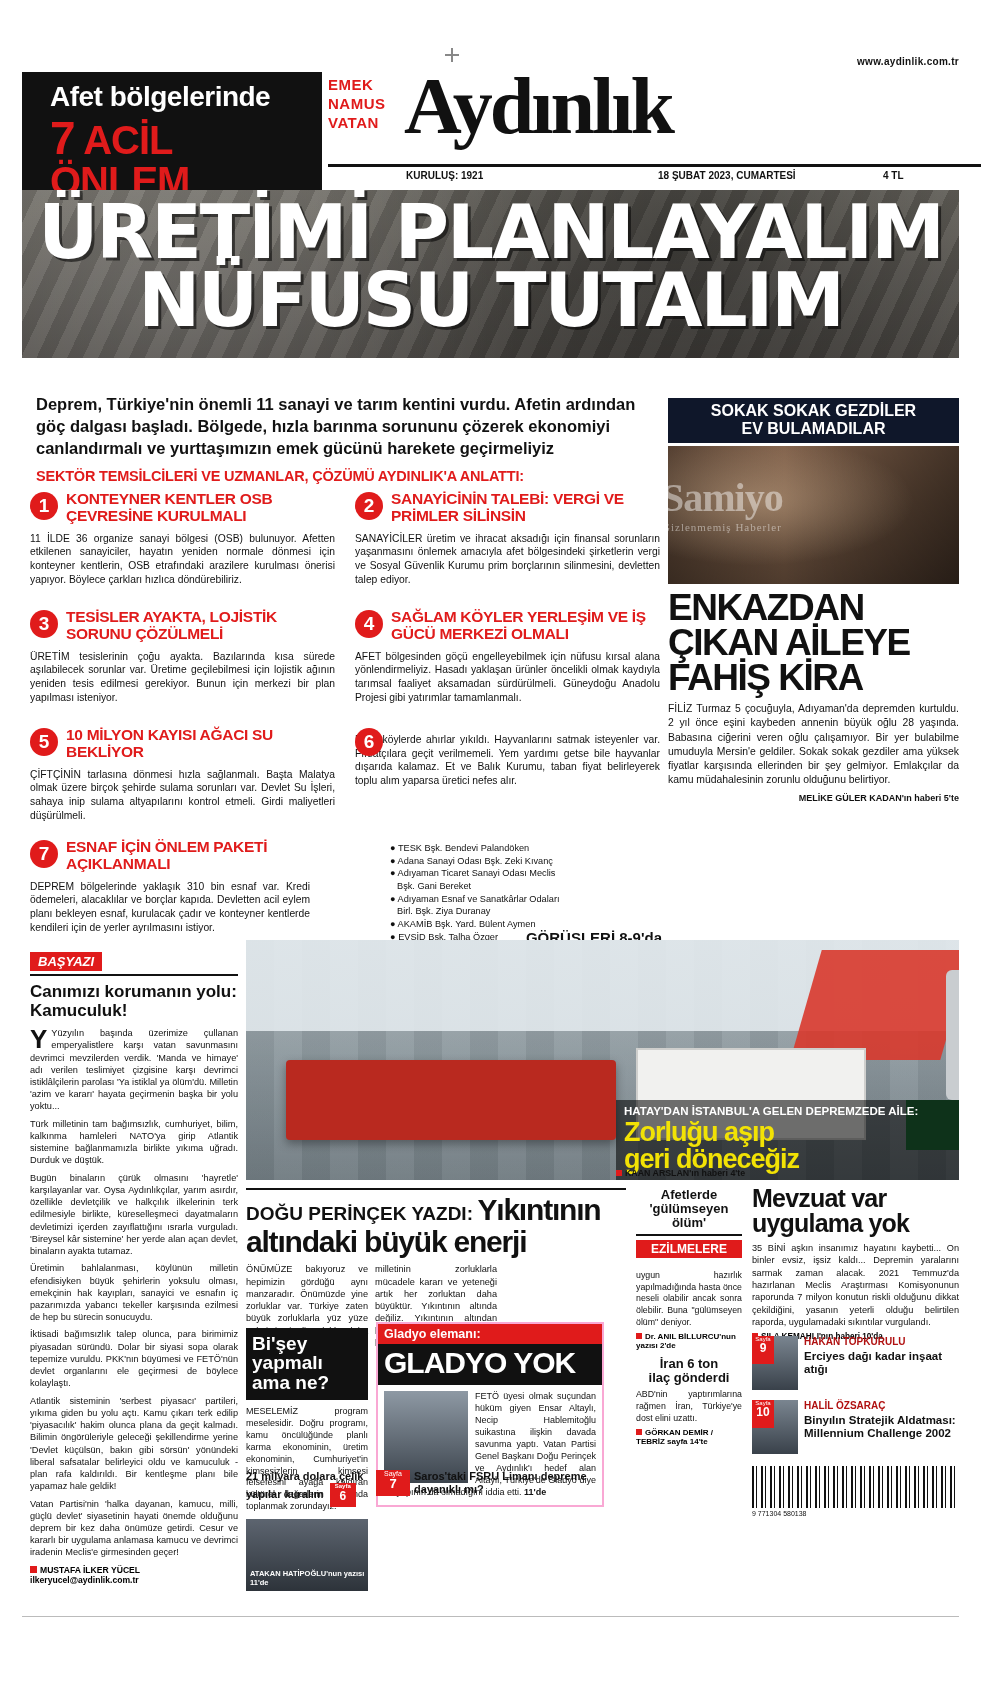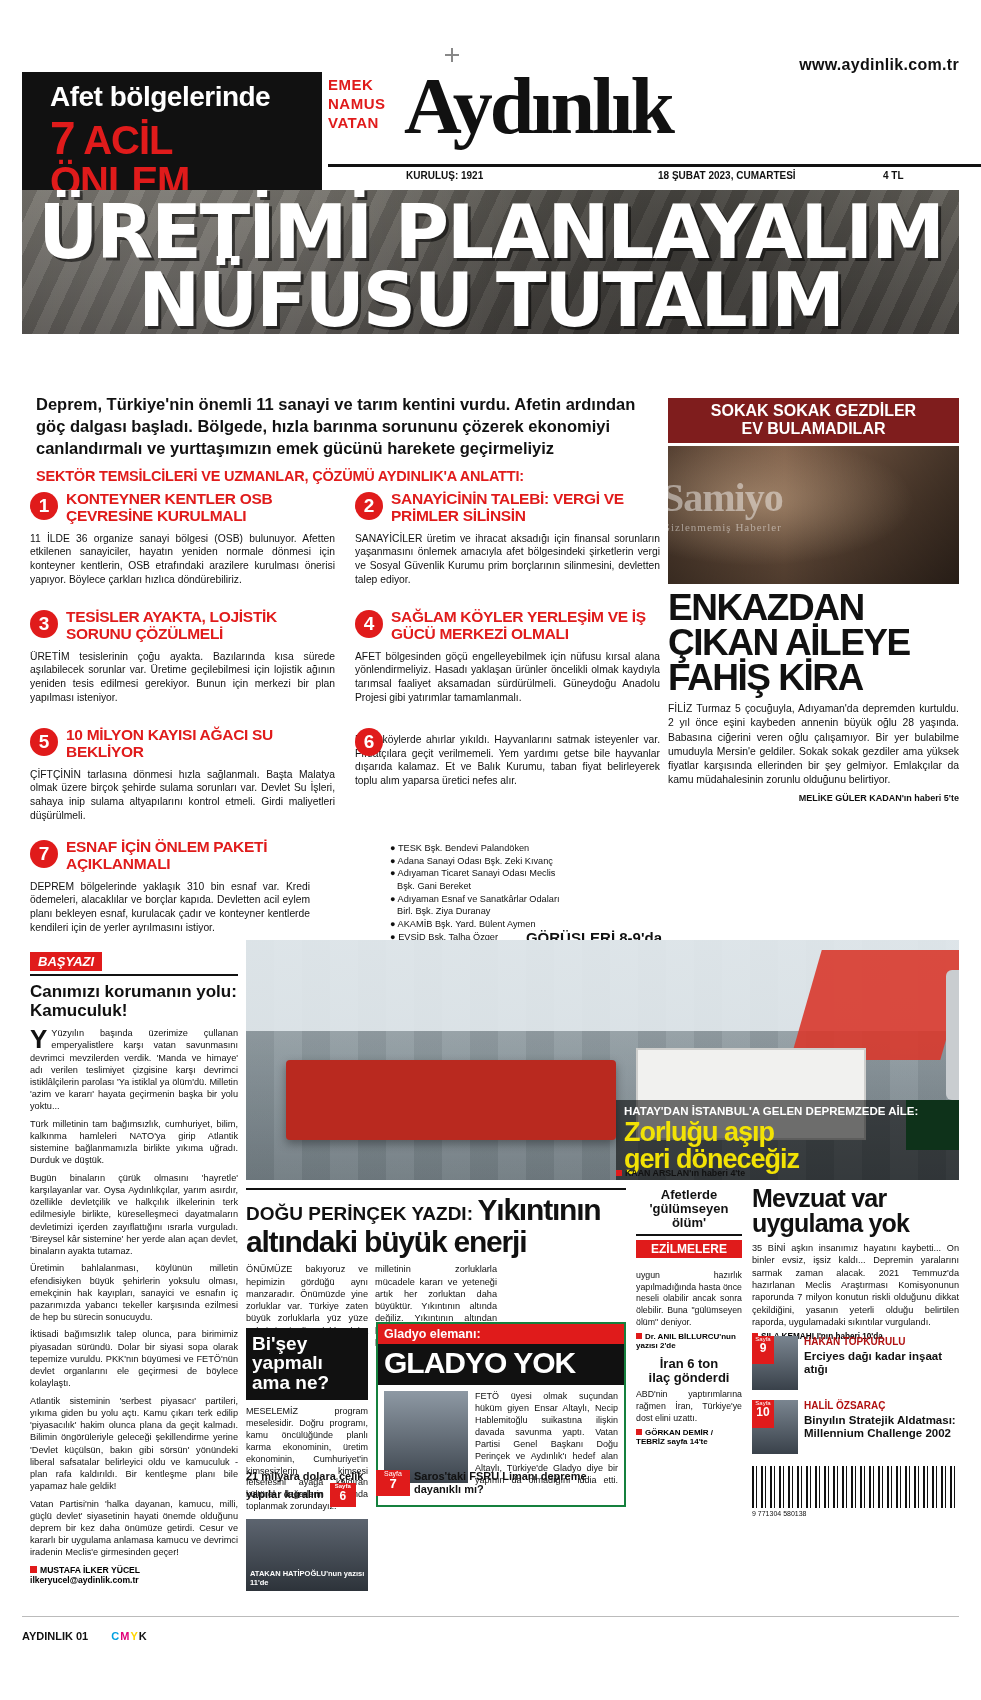--- a/index.html
+++ b/index.html
@@ -8,21 +8,21 @@
     background: #ffffff;
     font-family: "Liberation Sans", sans-serif;
     overflow: hidden;
     position: relative;
   }
   .page { position: relative; width: 981px; height: 1700px; background:#fff; }
 
   
   .weburl {
     position:absolute; right:22px; top:56px;
-    font-size:16px; font-weight:bold; color:#111; letter-spacing:0.3px;
+    font-size:10px; font-weight:bold; color:#111; letter-spacing:0.3px;
   }
   .crossmark { position:absolute; left:445px; top:48px; width:14px; height:14px; }
   .crossmark:before, .crossmark:after{content:"";position:absolute;background:#888;}
   .crossmark:before{left:6px;top:0;width:2px;height:14px;}
   .crossmark:after{top:6px;left:0;height:2px;width:14px;}
 
   
   .header { position:absolute; left:22px; top:72px; width:937px; height:118px; }
   .hdr-left {
     position:absolute; left:0; top:0; width:300px; height:118px;
@@ -43,21 +43,21 @@
     font-family:"Liberation Serif", serif;
   }
   .hdr-rule { position:absolute; left:306px; top:92px; width:653px; height:3px; background:#111; }
   .hdr-meta { position:absolute; left:306px; top:96px; width:653px; font-size:10px; font-weight:bold; color:#111;}
   .hdr-meta .kur { position:absolute; left:78px; top:2px; }
   .hdr-meta .date { position:absolute; left:330px; top:2px; }
   .hdr-meta .price { position:absolute; left:555px; top:2px; }
 
   
   .hero {
-    position:absolute; left:22px; top:190px; width:937px; height:144px;
+    position:absolute; left:22px; top:190px; width:937px; height:168px;
     background:linear-gradient(#6d6a63,#4c4945);
     overflow:hidden;
   }
   .hero:before{
     content:""; position:absolute; inset:0;
     background:
       radial-gradient(circle at 15% 60%, rgba(255,255,255,.13), transparent 45%),
       radial-gradient(circle at 70% 25%, rgba(0,0,0,.35), transparent 55%),
       repeating-linear-gradient(115deg, rgba(0,0,0,.12) 0 14px, rgba(255,255,255,.05) 14px 28px);
   }
@@ -103,21 +103,21 @@
   .names .col2 { float:left; width:86px; }
   .names div.nm { text-indent:-7px; padding-left:7px; }
   .names .bullet { color:#111; font-weight:bold; }
   .gorusler {
     position:absolute; right:0; top:86px; font-size:15px; font-weight:bold; color:#111;
   }
 
   
   .rcol { position:absolute; left:668px; top:398px; width:291px; }
   .rcol .redhead {
-    background:#7f1d1d; color:#fff; font-size:16px; font-weight:bold;
+    background:#0f172a; color:#fff; font-size:16px; font-weight:bold;
     text-align:center; padding:4px 0 5px; line-height:1.12;
   }
   .rphoto {
     margin-top:3px; height:138px; width:291px; position:relative; overflow:hidden;
     background:linear-gradient(160deg,#8d6a52,#5a4434 60%,#3b2c22);
   }
   .rphoto:before{
     content:""; position:absolute; inset:0;
     background:
       radial-gradient(ellipse at 30% 40%, rgba(255,220,180,.35), transparent 55%),
@@ -189,21 +189,21 @@
   .perincek .page { color:#111; font-weight:bold; }
 
   
   .bisey { position:absolute; left:246px; top:1328px; width:122px; }
   .bisey .hd { background:#111; color:#fff; font-size:19px; font-weight:bold; line-height:1.02; padding:6px 6px 8px;}
   .bisey .tx { margin-top:6px; font-size:9px; line-height:1.32; text-align:justify; color:#111;}
   .bisey .ph { margin-top:6px; width:122px; height:72px; background:linear-gradient(#5d6570,#2d333a); position:relative;}
   .bisey .ph .nm { position:absolute; left:4px; bottom:4px; color:#fff; font-size:7.5px; font-weight:bold;}
 
   
-  .gladyo { position:absolute; left:376px; top:1322px; width:250px; border:2px solid #15803d; }
+  .gladyo { position:absolute; left:376px; top:1322px; width:228px; border:2px solid #f9a8d4; }
   .gladyo .top { background:#e01b1b; color:#fff; font-size:12.5px; font-weight:bold; padding:3px 6px;}
   .gladyo h2 { background:#111; color:#fff; font-size:30px; font-weight:bold; padding:2px 6px 5px; letter-spacing:-1px;}
   .gladyo .inner { padding:6px; }
   .gladyo .ph { float:left; width:84px; height:92px; background:linear-gradient(#8e99a4,#3c444d); margin-right:7px;}
   .gladyo .tx { font-size:9px; line-height:1.33; text-align:justify; color:#111; }
   .gladyo .tx b { font-weight:bold; }
 
   .fsru { position:absolute; left:376px; top:1470px; width:250px; height:26px; }
   .fsru .sayfa { position:absolute; left:0; top:0; width:34px; height:26px; background:#e01b1b; color:#fff; font-size:7px; text-align:center; }
   .fsru .sayfa b { display:block; font-size:13px; line-height:1; }
@@ -515,21 +515,14 @@
       </div>
     </div>
     <div class="nm">HALİL ÖZSARAÇ</div>
     <div class="tt">Binyılın Stratejik Aldatması: Millennium Challenge 2002</div>
   </div>
 
   <div class="barcode"></div>
   <div class="barnum">9 771304 580138</div>
 
   <div class="hr-foot"></div>
-  <div class="footer">
-    <span>AYDINLIK</span>
-    <span>01</span>
-    <span class="cmyk">
-      <span class="c">C</span><span class="m">M</span><span class="y">Y</span><span class="k">K</span>
-    </span>
-  </div>
 
 </div>
 
 </body></html>

